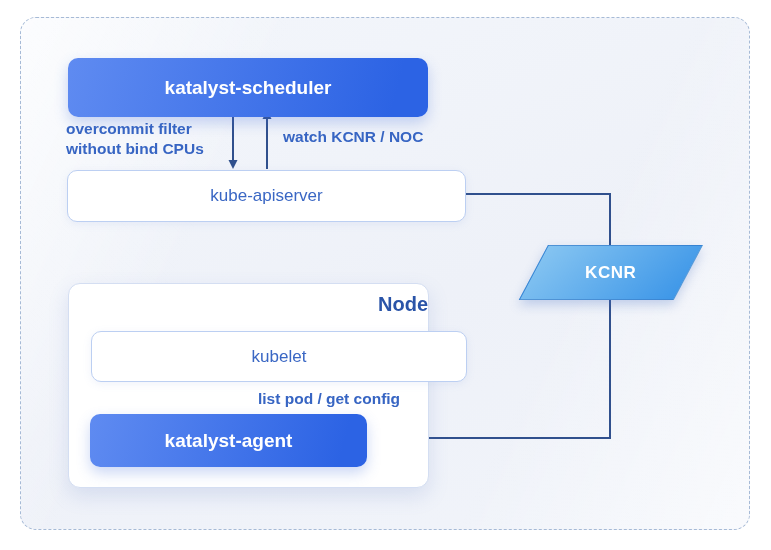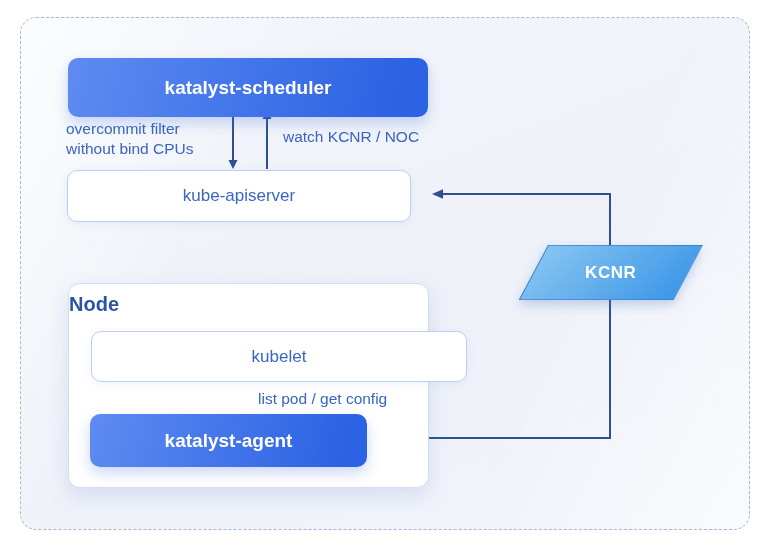--- a/index.html
+++ b/index.html
@@ -29,44 +29,44 @@
     background:linear-gradient(105deg, var(--accent-start) 0%, var(--accent-end) 90%);
     border-radius:10px;color:#ffffff;font-weight:bold;font-size:19px;
     box-shadow:0 6px 14px rgba(70,110,220,.28);
   }
   .pill-white{
     background:#ffffff;border:1px solid var(--box-border-color);border-radius:10px;
     color:var(--box-text-color);font-size:17px;
     box-shadow:0 2px 8px rgba(120,150,210,.12);
   }
   .scheduler{left:68px;top:58px;width:360px;height:59px;}
-  .apiserver{left:67px;top:170px;width:344px;height:52px;}
+  .apiserver{left:67px;top:170px;width:399px;height:52px;}
   .node-group{
     position:absolute;left:68px;top:283px;width:361px;height:205px;z-index:2;
     background:#ffffff;border:1px solid #d4def2;border-radius:12px;
     box-shadow:0 8px 20px rgba(100,130,200,.18);
   }
   .node-title{
-    position:absolute;left:0;top:9px;width:100%;text-align:left;
+    position:absolute;left:0;top:9px;width:100%;text-align:right;
     color:var(--node-title-color);font-size:20px;font-weight:bold;
   }
   .kubelet{left:22px;top:47px;width:376px;height:51px;}
   .agent{left:21px;top:130px;width:277px;height:53px;font-size:19px;}
   .kcnr{
     position:absolute;left:548px;top:245px;width:155px;height:55px;z-index:3;
     transform:skewX(-28deg);transform-origin:0 0;
     background:linear-gradient(120deg, var(--kcnr-start) 0%, var(--kcnr-end) 100%);
     border:1px solid rgba(46,113,192,.55);
     box-shadow:2px 5px 10px rgba(80,120,200,.30);
     display:flex;align-items:center;justify-content:center;
   }
   .kcnr-label{transform:skewX(28deg);color:#ffffff;font-size:17px;font-weight:600;letter-spacing:.5px;}
   .edge-label{
     position:absolute;z-index:2;color:var(--label-color);
-    font-size:15.5px;line-height:19.5px;white-space:pre-line;
+    font-size:15.5px;line-height:19.5px;white-space:pre-line;font-weight:bold;
   }
   .lbl-overcommit{left:66px;top:119px;}
   .lbl-watch{left:283px;top:127px;}
   .lbl-listpod{left:258px;top:389px;}
   .lbl-binding{left:443px;top:444px;}
 </style>
 </head>
 <body>
 
 <div class="canvas">

